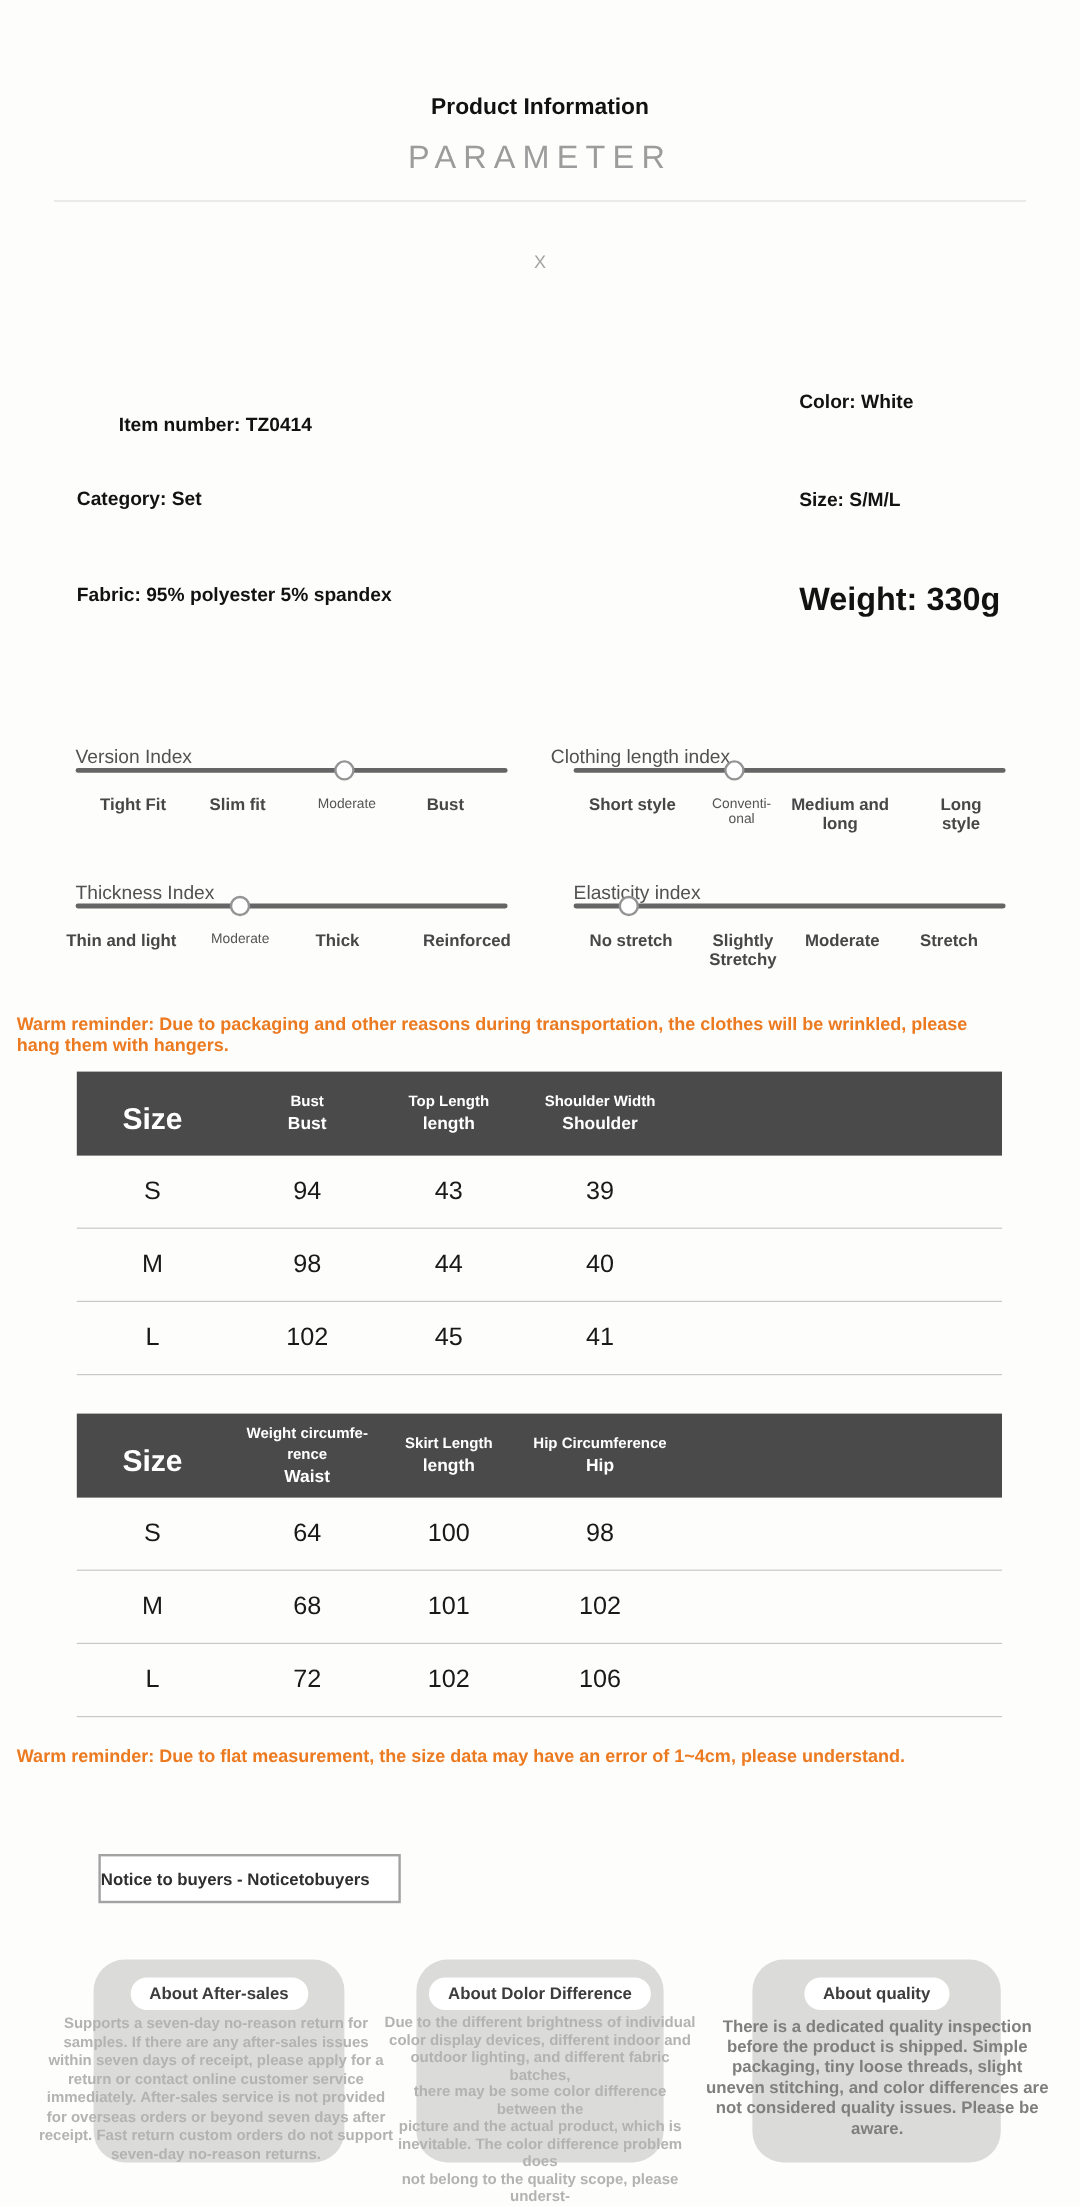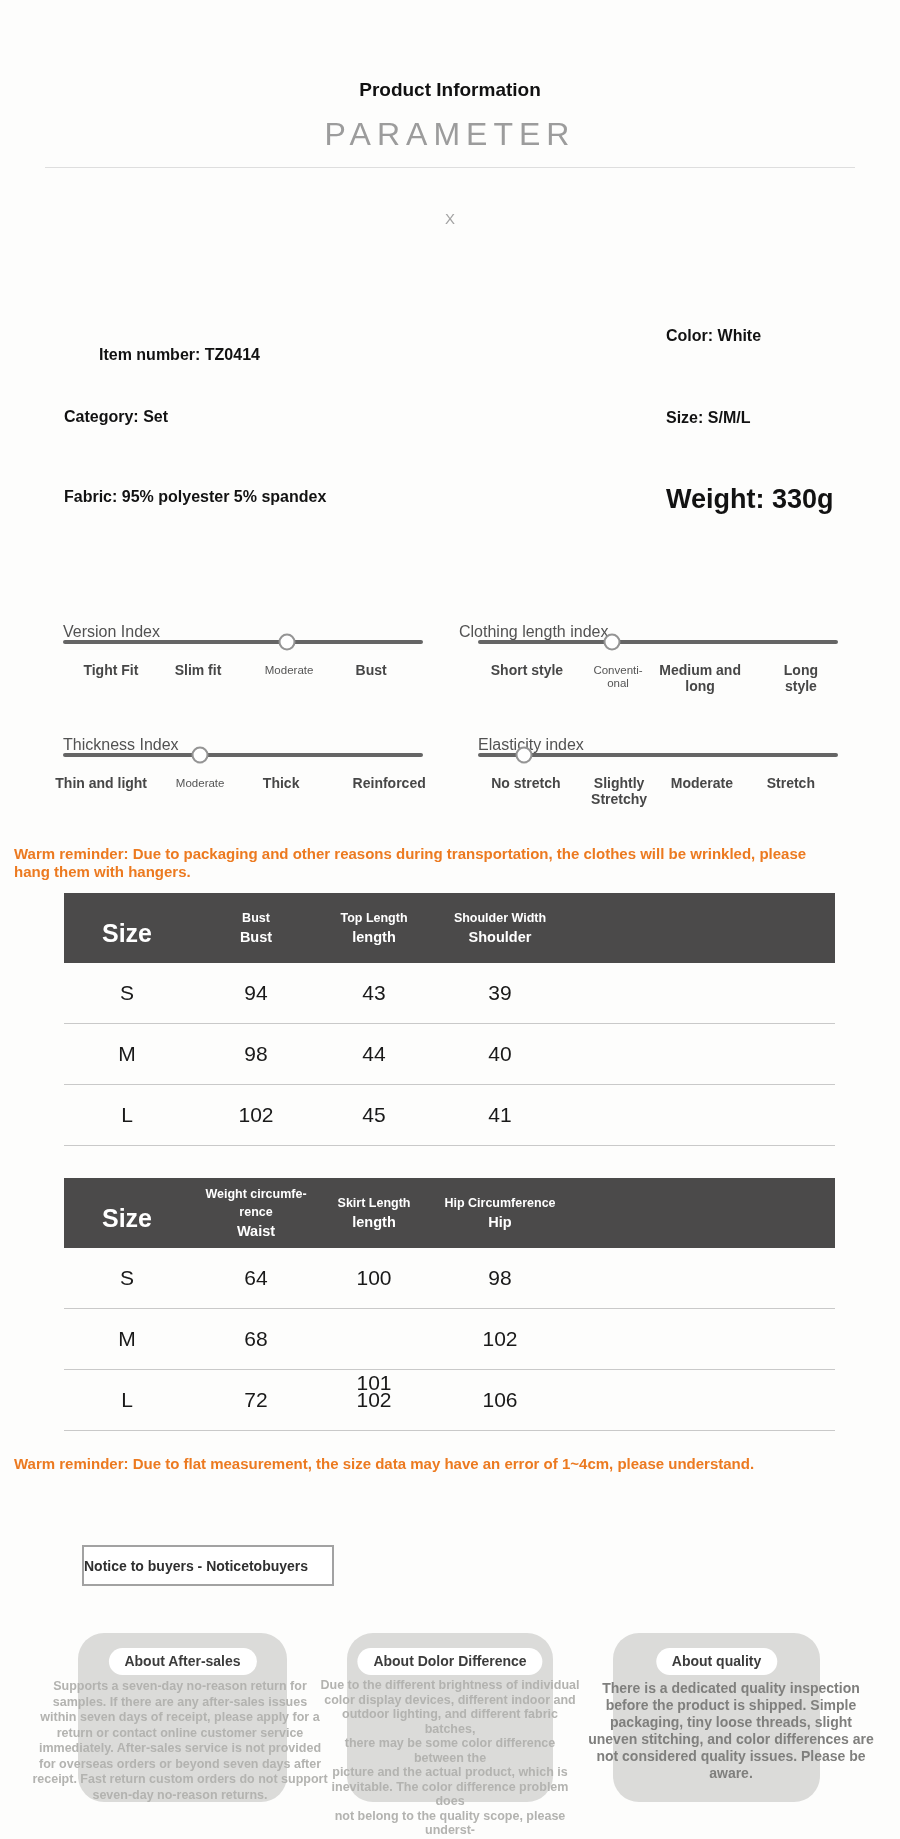--- a/index.html
+++ b/index.html
@@ -3,21 +3,21 @@
 <meta charset="utf-8">
 <style>
   html,body{margin:0;padding:0;background:#fff;}
   .page{position:relative;width:900px;height:1839px;background:#fdfdfc;overflow:hidden;
         font-family:"Liberation Sans", sans-serif;color:#141414;}
 
   
   .page-title{position:absolute;top:79px;left:0;right:0;text-align:center;
               font-size:19px;font-weight:bold;color:#111;}
   .page-subtitle{position:absolute;top:116px;left:0;right:0;text-align:center;
-              font-size:32px;color:#9c9c9c;letter-spacing:6px;font-weight:normal;}
+              font-size:27px;color:#9c9c9c;letter-spacing:6px;font-weight:normal;}
   .divider{position:absolute;top:167px;left:45px;width:810px;height:1px;background:#dedede;}
   .x-mark{position:absolute;top:210px;left:0;right:0;text-align:center;
               font-size:15px;color:#a3a3a3;}
 
   
   .info{position:absolute;font-size:16px;font-weight:bold;color:#121212;white-space:nowrap;}
   #info-item{left:64px;top:346px;margin-left:35px;}
   #info-color{left:666px;top:327px;}
   #info-category{left:64px;top:408px;}
   #info-size{left:666px;top:409px;}
@@ -195,42 +195,42 @@
       </div>
       <div class="trow">
         <div class="tcell" style="left: 63px;">S</div>
         <div class="tcell" style="left: 192px;">64</div>
         <div class="tcell" style="left: 310px;">100</div>
         <div class="tcell" style="left: 436px;">98</div>
       </div>
       <div class="trow">
         <div class="tcell" style="left: 63px;">M</div>
         <div class="tcell" style="left: 192px;">68</div>
-        <div class="tcell" style="left: 310px; margin-top: 44px;">101</div>
+        <div class="tcell" style="left: 310px;">101</div>
         <div class="tcell" style="left: 436px;">102</div>
       </div>
       <div class="trow">
         <div class="tcell" style="left: 63px;">L</div>
         <div class="tcell" style="left: 192px;">72</div>
         <div class="tcell" style="left: 310px;">102</div>
         <div class="tcell" style="left: 436px;">106</div>
       </div>
     </div>
 
   <div class="notice">
     <span>Notice to buyers - Noticetobuyers</span>
   </div>
 
   <div class="card" id="card-1" style="background: rgb(219, 219, 217);">
     <div class="pill">About Dolor Difference</div>
   </div>
   <div class="card" id="card-0" style="background: rgb(219, 219, 217);">
     <div class="pill">About After-sales</div>
   </div>
-  <div class="card" id="card-2" style="background: rgb(219, 219, 217);">
+  <div class="card" id="card-2" style="background: rgb(219, 219, 217); margin-left: 14px;">
     <div class="pill">About quality</div>
   </div>
   <div class="card-body" id="body-0">Supports a seven-day no-reason return for
 samples. If there are any after-sales issues
 within seven days of receipt, please apply for a
 return or contact online customer service
 immediately. After-sales service is not provided
 for overseas orders or beyond seven days after
 receipt. Fast return custom orders do not support
 seven-day no-reason returns.</div>

